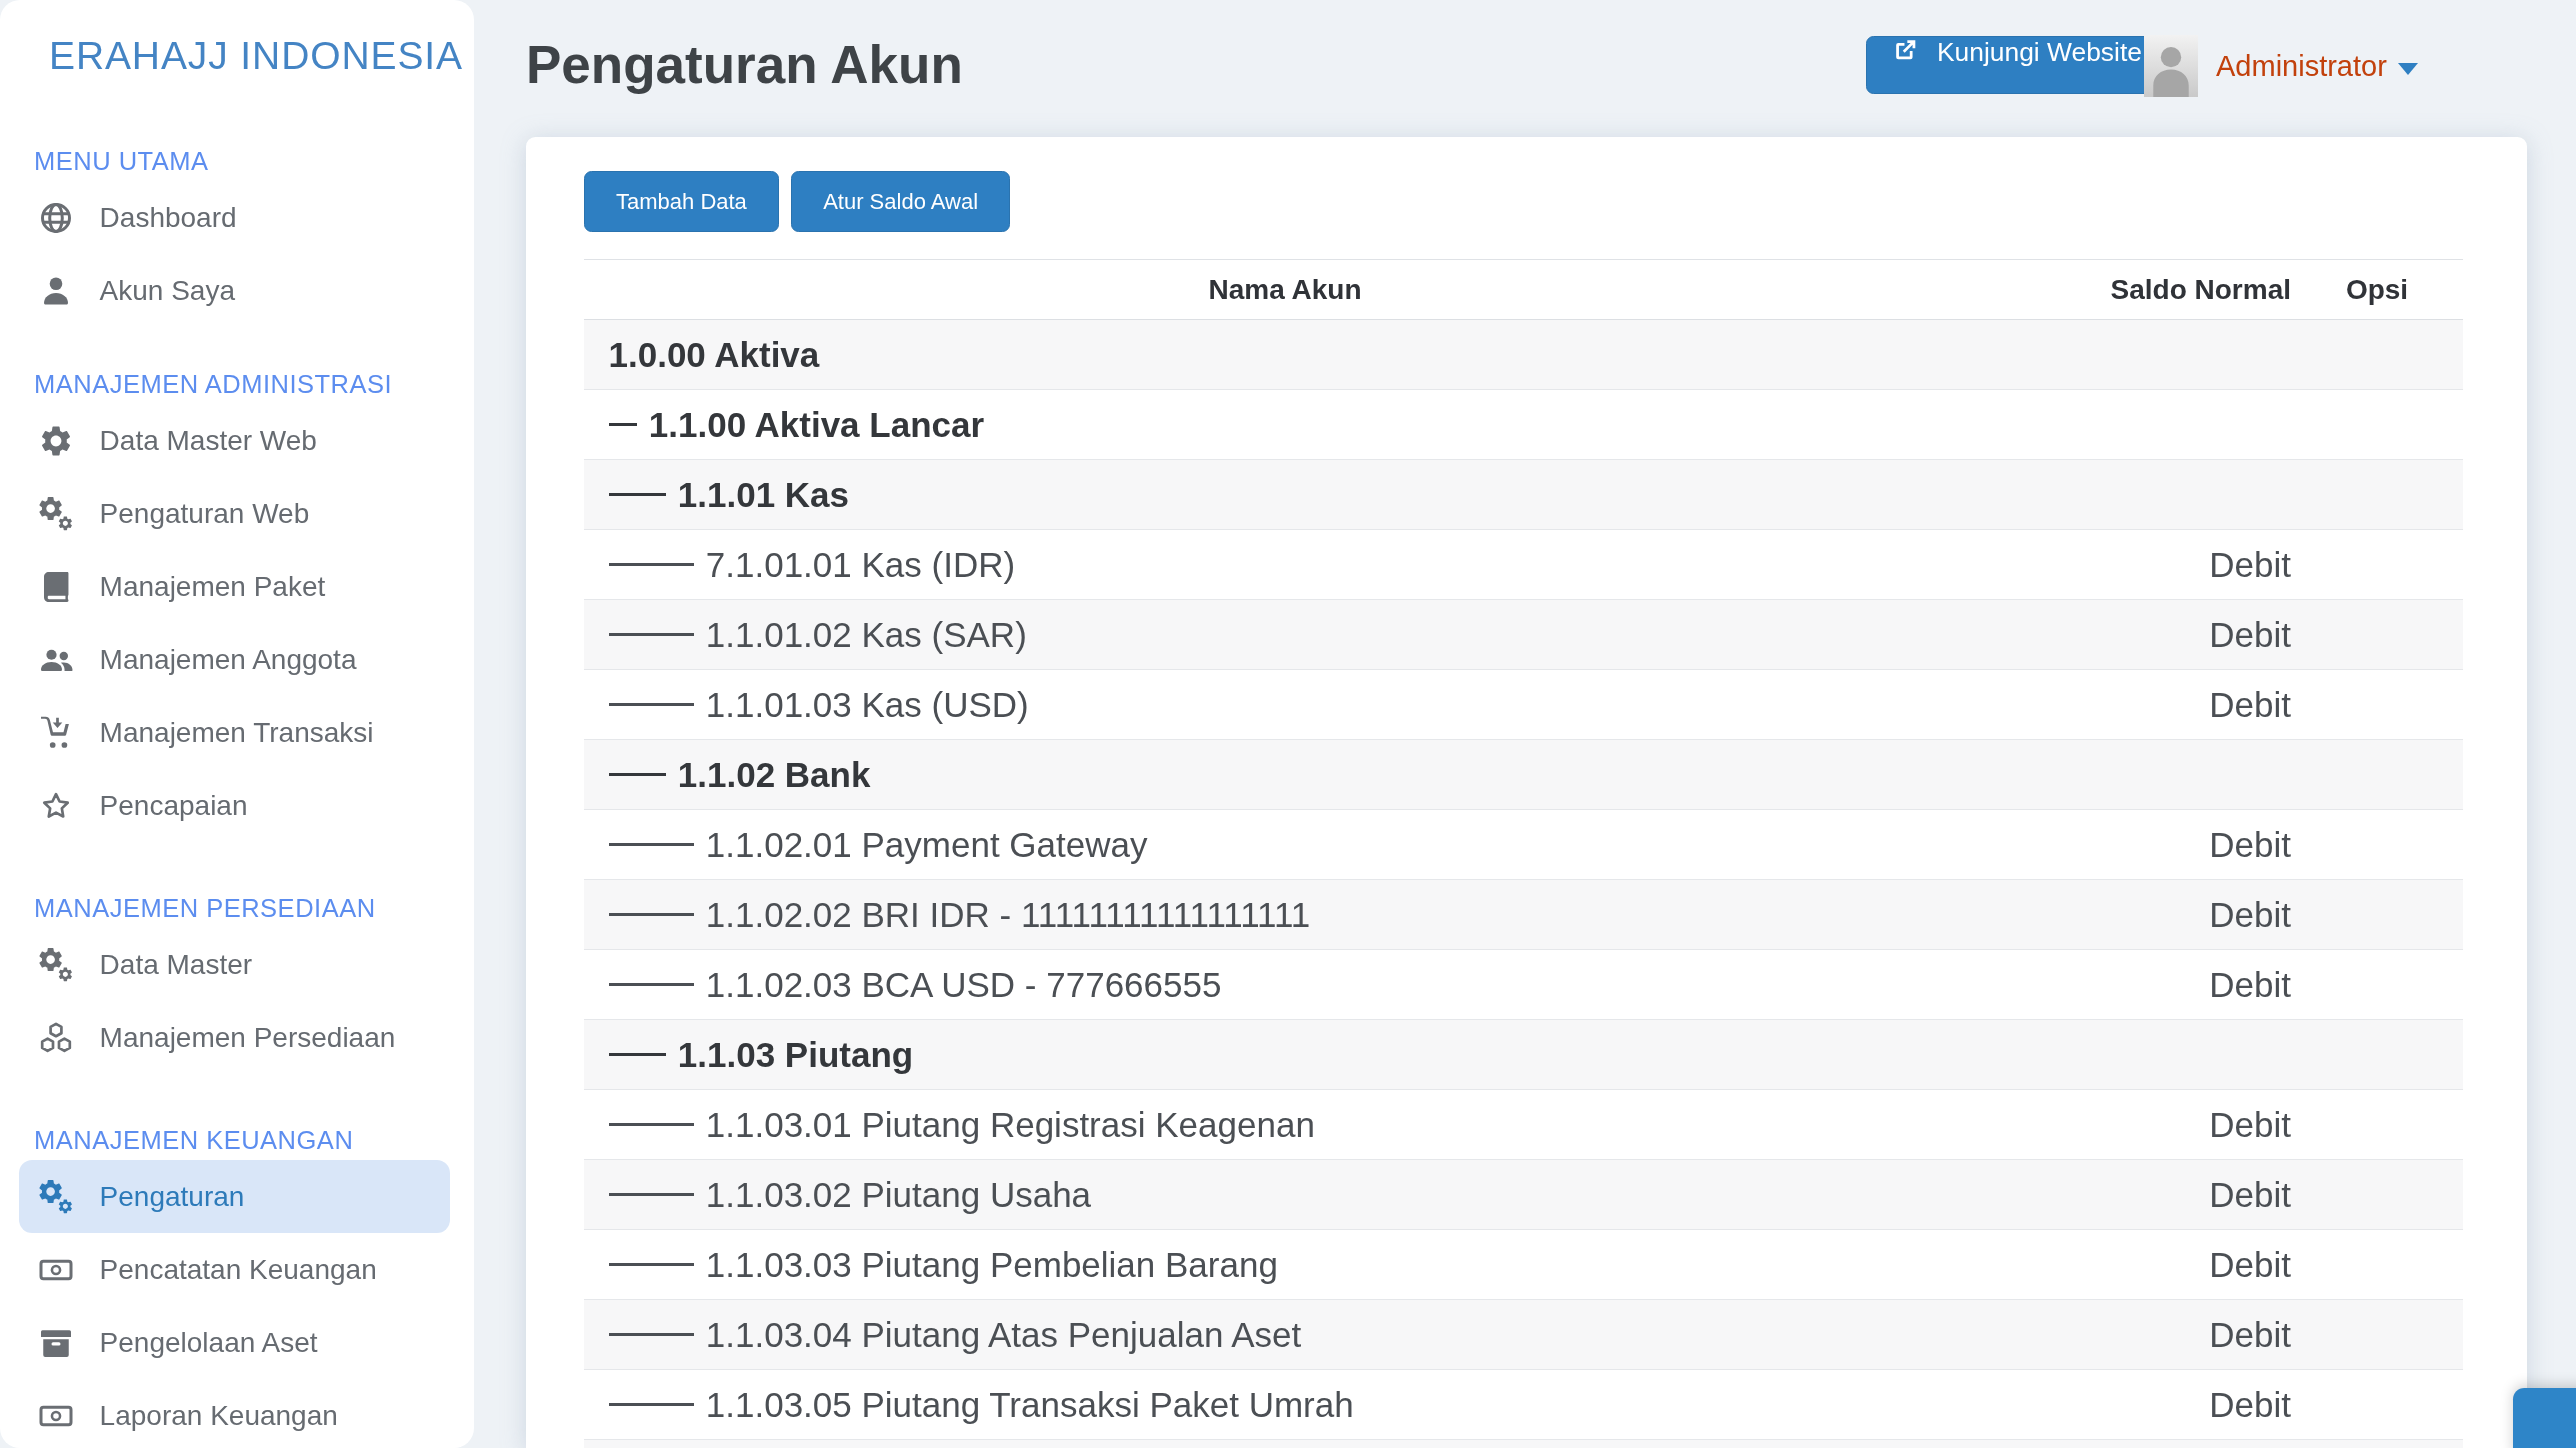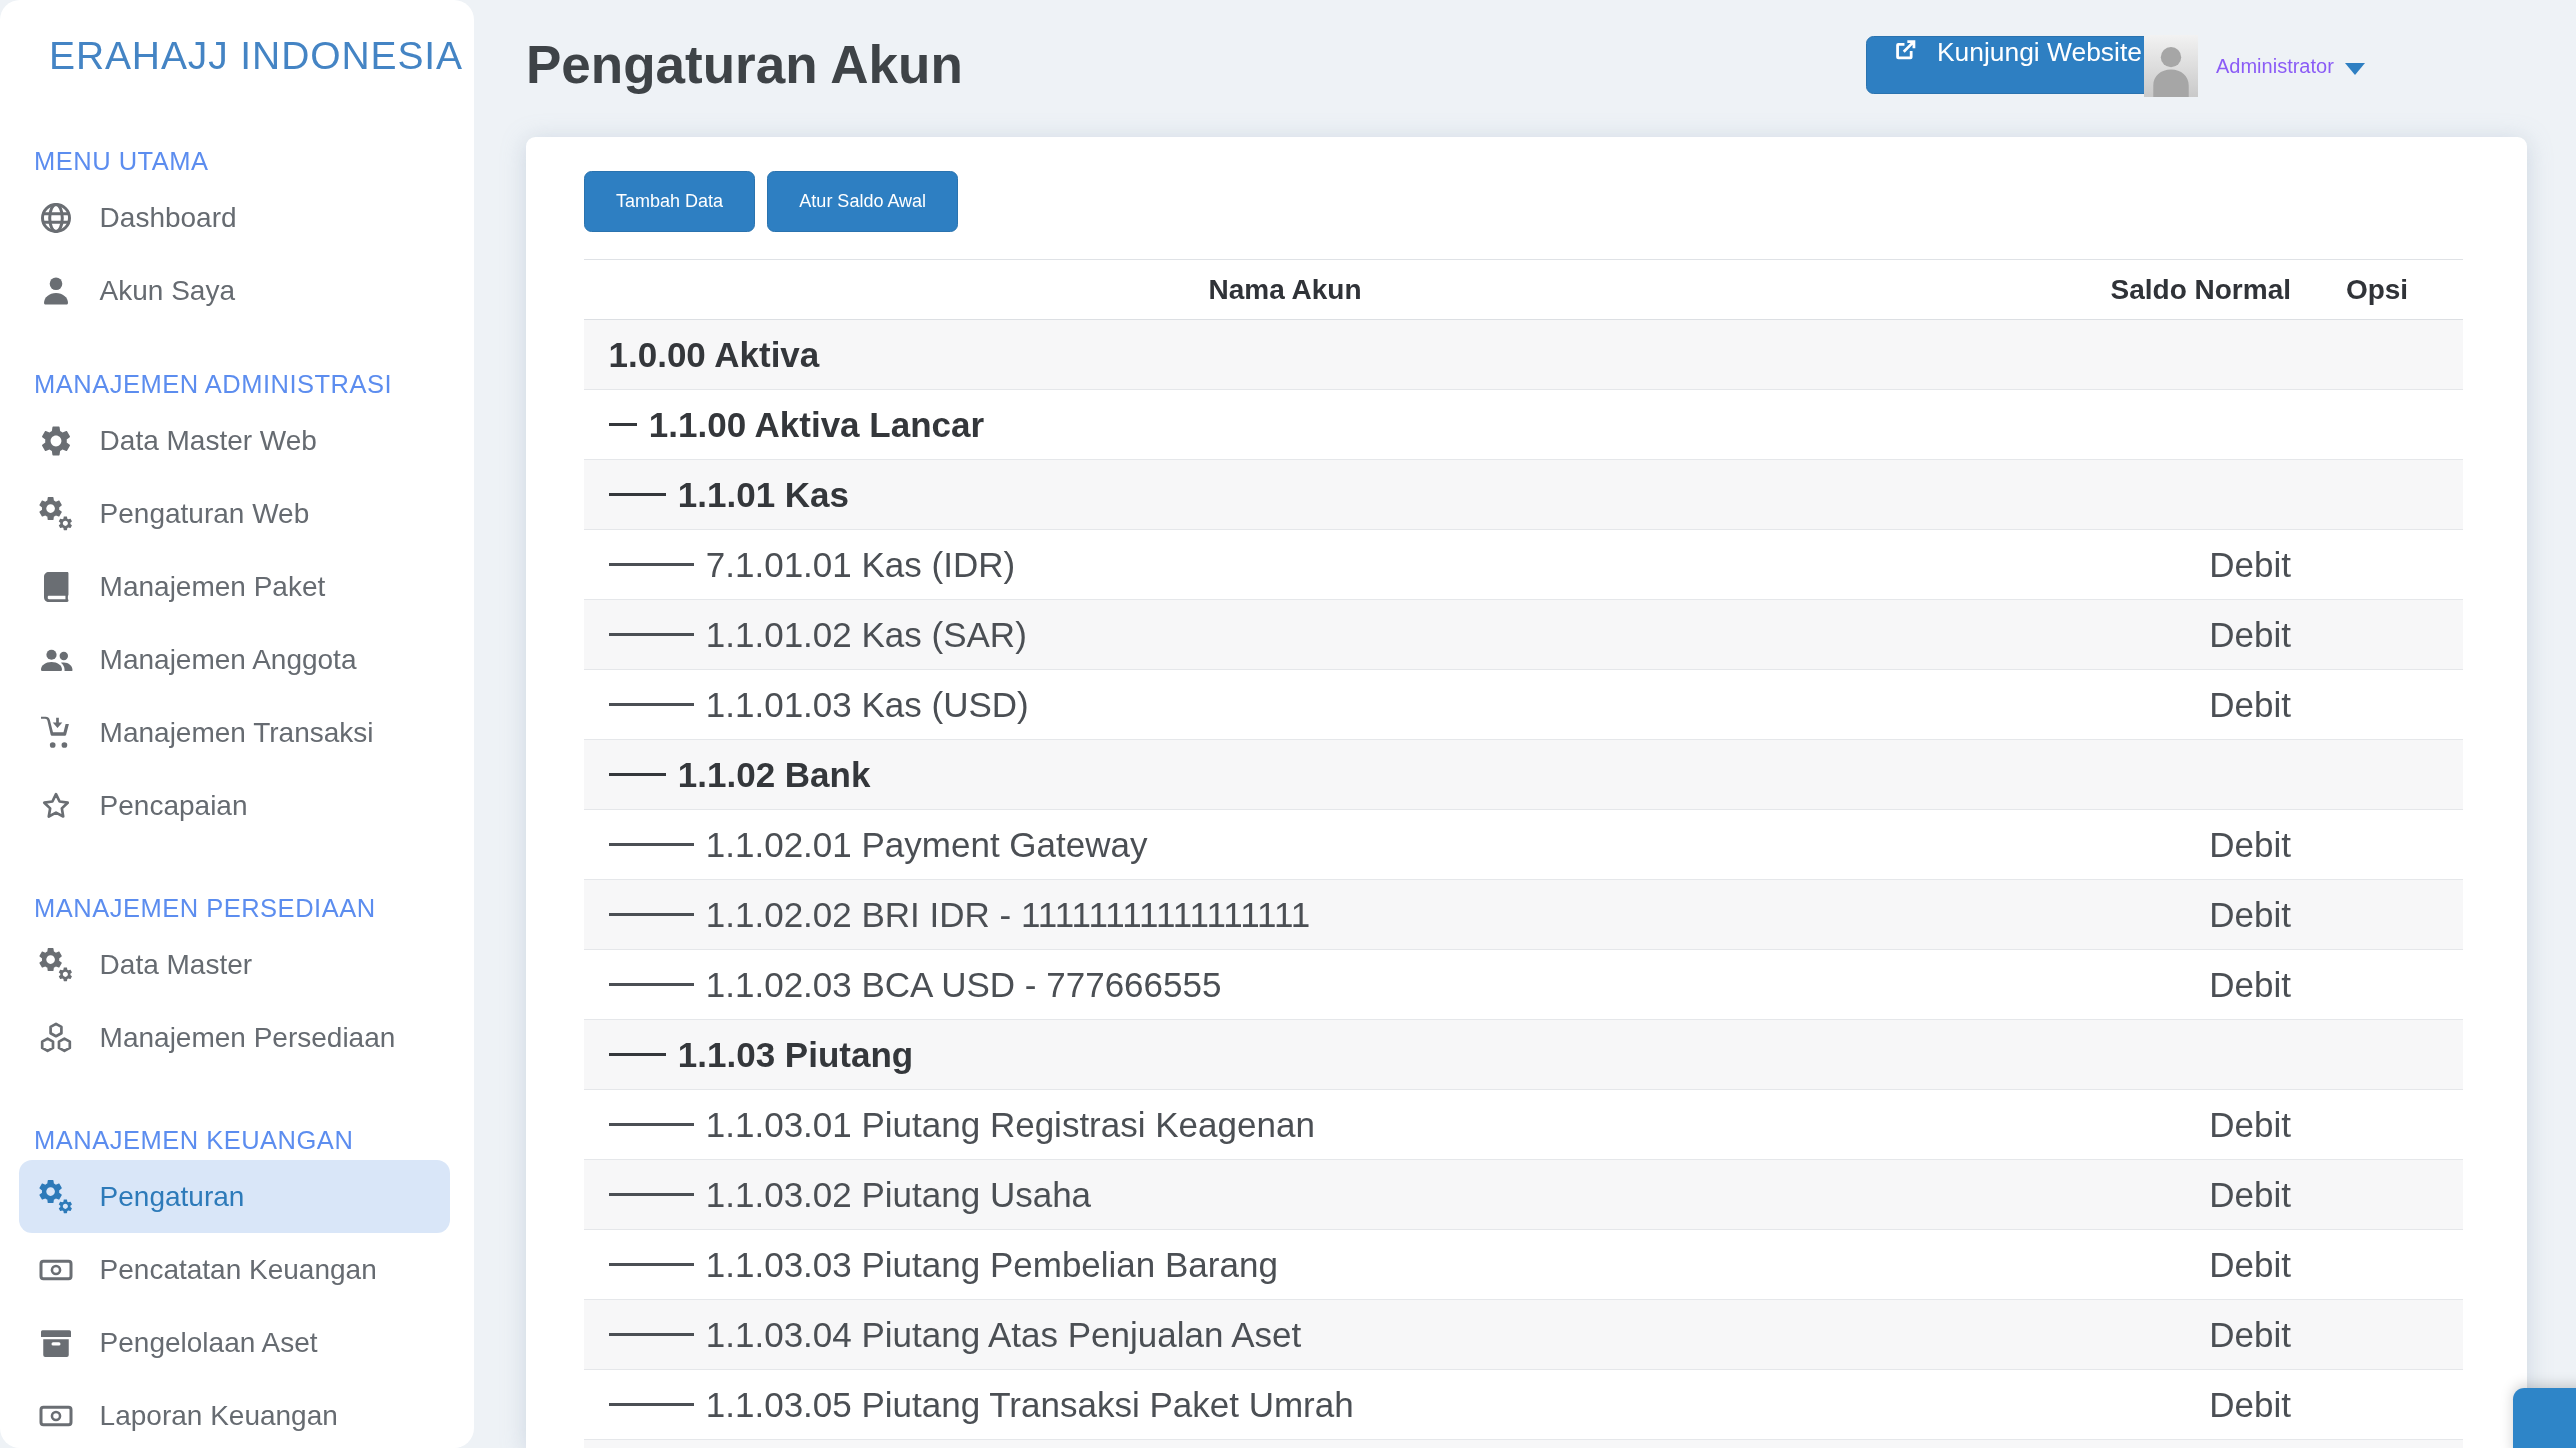--- a/index.html
+++ b/index.html
@@ -26,29 +26,29 @@
   .main{position:absolute;left:474px;top:0;right:0;height:1448px;}
   .page-title{position:absolute;left:52px;top:34px;font-size:53px;font-weight:600;color:#3e4347;}
   .visit-btn{position:absolute;left:1392px;top:36px;height:58px;padding:0 25.5px;
     background:#2e7fc2;border:0.9px solid #2a73af;border-radius:7.5px;color:#fff;font-size:26.4px;
     display:flex;align-items:flex-start;gap:19px;cursor:pointer;}
   .visit-btn svg{width:25.5px;height:25.5px;fill:#fff;}
   .avatar{position:absolute;left:1670px;top:35px;width:54px;height:62px;
     background:linear-gradient(#f2f2f2,#c9c9c9);overflow:hidden;cursor:pointer;}
   .avatar svg{width:54px;height:62px;display:block;}
   .user-menu{position:absolute;left:1742px;top:38px;height:57px;display:flex;align-items:center;
-    color:#8b5cf6;font-size:20px;cursor:pointer;}
+    color:#c2410c;font-size:29px;cursor:pointer;}
   .caret{width:0;height:0;border-left:10.4px solid transparent;border-right:10.4px solid transparent;
     border-top:12.3px solid #2e7fc2;margin-left:11.3px;margin-top:5.7px;}
 
   .card{position:absolute;left:52px;top:137px;width:2001px;height:1312px;background:#fff;
     border-radius:9.4px 9.4px 0 0;box-shadow:0 3.8px 24.5px rgba(140,160,185,.35);}
   .btn-row{position:absolute;left:58px;top:34px;display:flex;gap:12.3px;}
   .btn{height:61px;padding:0 31px;background:#2e7fc2;border:0.9px solid #2a73af;border-radius:7.5px;
-    color:#fff;font-size:18px;display:flex;align-items:center;cursor:pointer;}
+    color:#fff;font-size:22px;display:flex;align-items:center;cursor:pointer;}
 
   .acct-table{position:absolute;left:58px;top:122px;width:1879px;border-collapse:collapse;table-layout:fixed;}
   .acct-table th{height:60px;border-top:0.9px solid #dfe2e6;border-bottom:1.9px solid #dcdfe3;
     font-size:28px;font-weight:700;color:#303338;padding:0;}
   .acct-table td{height:70px;padding:0;font-size:35px;color:#4b4f54;border-top:0.9px solid #e5e7ea;}
   .acct-table tr:first-child td{border-top:none;}
   .acct-table tr.striped{background:#f7f7f8;}
   td.name{padding-left:24.5px;white-space:nowrap;overflow:hidden;}
   td.saldo,th.saldo{text-align:right;}
   td.opsi,th.opsi{text-align:center;}

